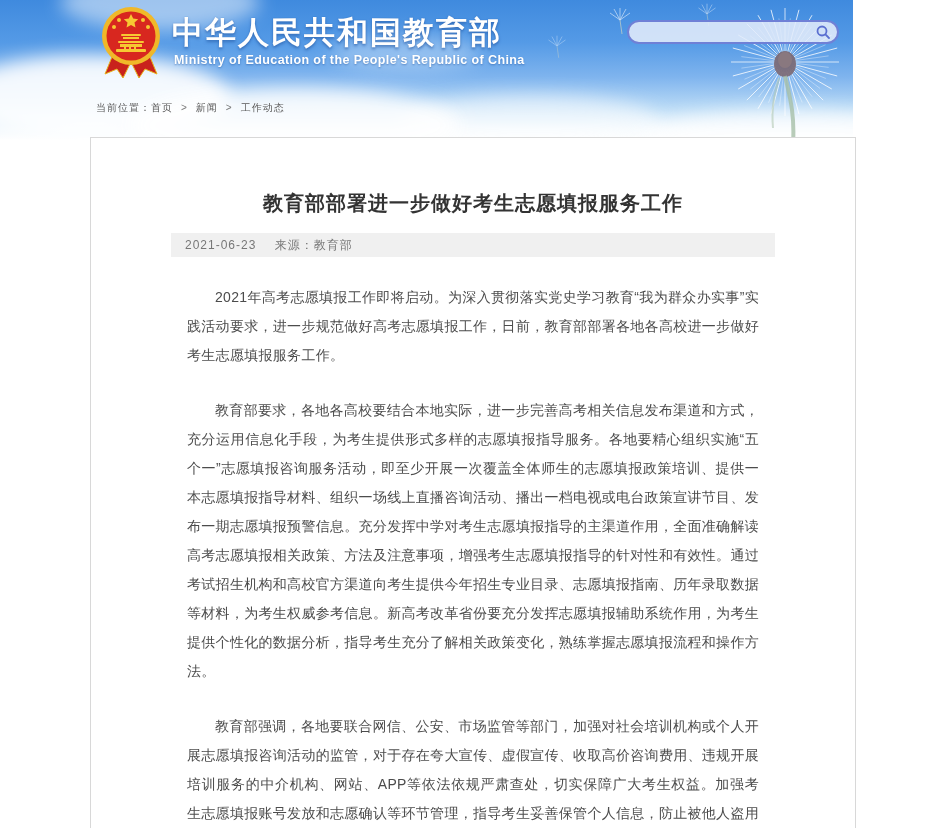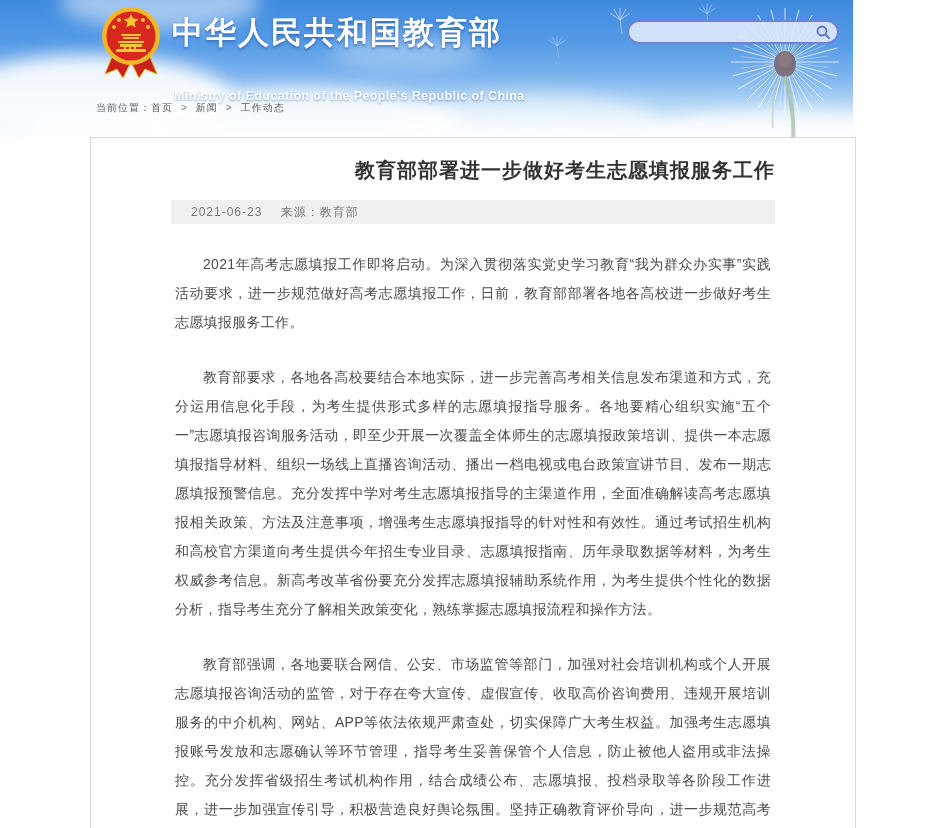--- a/index.html
+++ b/index.html
@@ -23,21 +23,21 @@
   .c6{left:640px;top:110px;width:300px;height:55px;opacity:.8;}
   
   .emblem{position:absolute;left:98px;top:6px;}
   .site-title{
     position:absolute;left:172px;top:12px;font-size:31px;font-weight:bold;color:#ffffff;
     letter-spacing:2px;text-shadow:0 2px 3px rgba(35,85,160,.6),0 0 1px rgba(35,85,160,.5);
     white-space:nowrap;
   }
   .site-subtitle{
     position:absolute;left:174px;top:53px;font-size:12.5px;font-weight:bold;color:#ffffff;
-    text-shadow:0 1px 2px rgba(35,85,160,.55);letter-spacing:.4px;white-space:nowrap;margin-top:36px;
+    text-shadow:0 1px 2px rgba(35,85,160,.55);letter-spacing:.4px;white-space:nowrap;
   }
   .search{
     position:absolute;left:627px;top:20px;width:212px;height:24px;box-sizing:border-box;
     border:2px solid #6f80d6;border-radius:14px;background:rgba(226,236,250,.88);
     display:flex;align-items:center;padding:0 6px 0 10px;
   }
   .search input{
     flex:1;border:none;background:transparent;outline:none;font-size:12px;color:#334;
     font-family:"Liberation Sans","DejaVu Sans",sans-serif;min-width:0;
   }
@@ -53,30 +53,30 @@
     position:absolute;left:96px;top:101px;font-size:10px;color:#5a5a5a;letter-spacing:1px;
   }
   .breadcrumb a{color:#5a5a5a;text-decoration:none;cursor:pointer;}
   .breadcrumb .sep{margin:0 8px;color:#7a7a7a;}
   
   .card{
     position:absolute;left:90px;top:137px;width:766px;height:760px;box-sizing:border-box;
     background:#ffffff;border:1px solid #d8d8d8;padding:0 80px;
   }
   .article-title{
-    margin:19px 0 16px;text-align:right;font-size:20px;font-weight:bold;color:#333333;
+    margin:52px 0 16px;text-align:center;font-size:20px;font-weight:bold;color:#333333;
     letter-spacing:1px;
   }
   .meta{
     height:24px;line-height:24px;background:#f0f0f0;font-size:12px;color:#777777;
-    padding-left:20px;letter-spacing:1px;
+    padding-left:14px;letter-spacing:1px;
   }
   .meta .src{margin-left:14px;}
   .body-text p{
-    font-size:14px;color:#4c4c4c;line-height:29px;text-indent:2em;margin:26px 4px 0;
+    font-size:14px;color:#4c4c4c;line-height:29px;text-indent:2em;margin:26px 16px 0;
     text-align:justify;letter-spacing:.3px;
   }
 </style>
 </head>
 <body>
 
 <div class="sky">
   <div class="cloud c3"></div>
   <div class="cloud c5"></div>
   <div class="cloud c1"></div>

